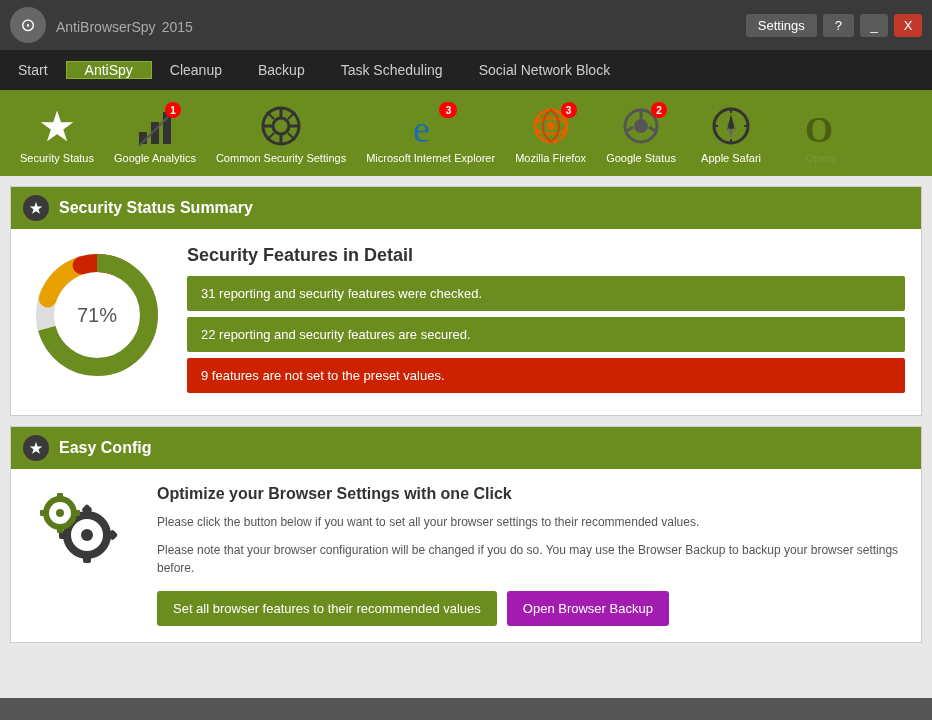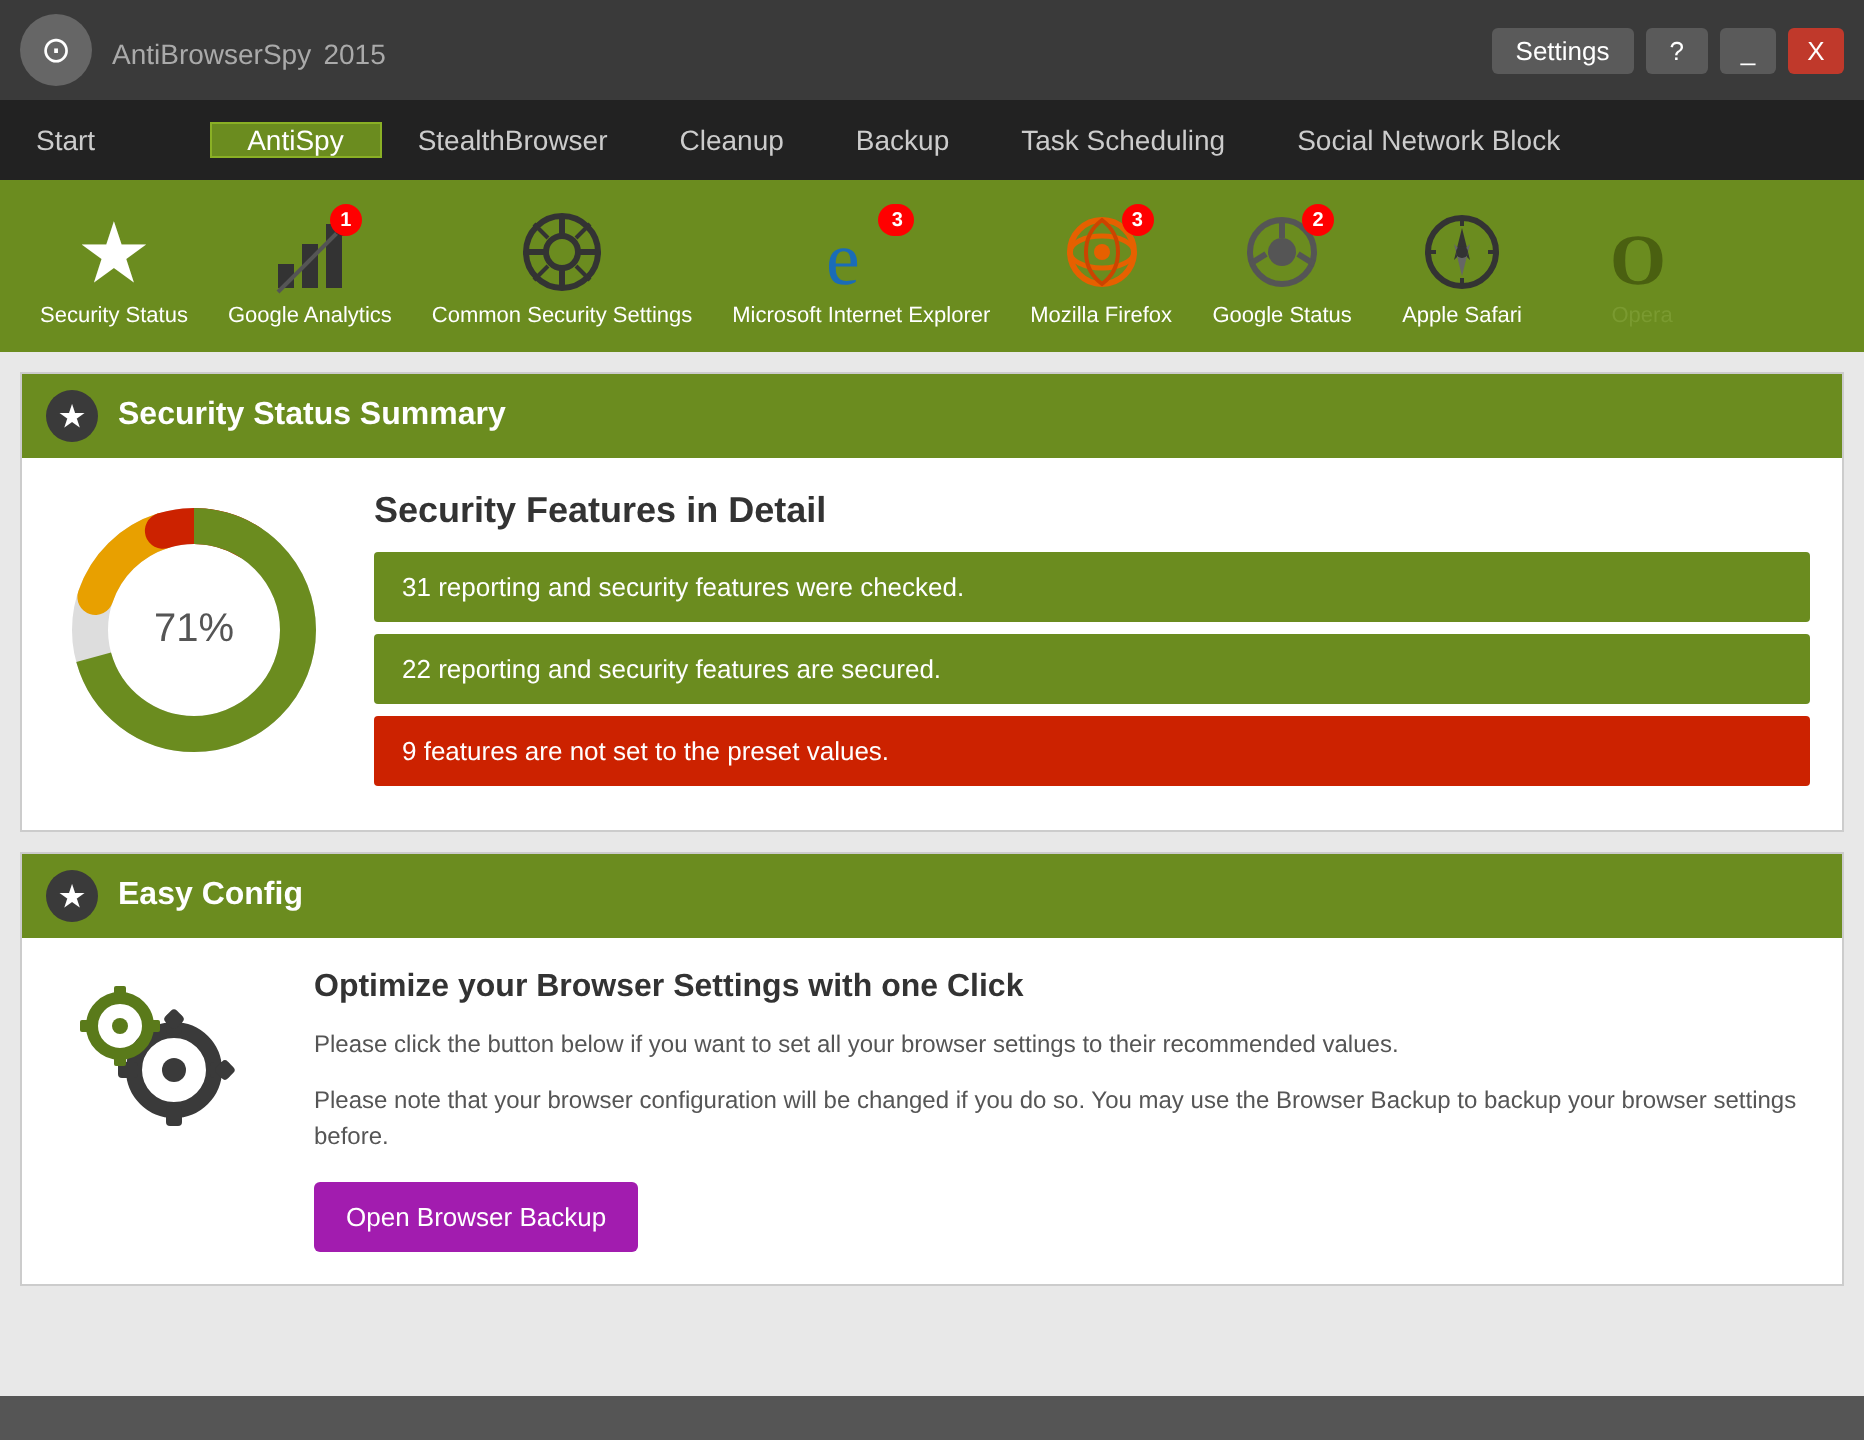--- a/index.html
+++ b/index.html
@@ -87,21 +87,20 @@
       cursor: pointer;
       font-size: 14px;
       border: none;
       background: transparent;
       white-space: nowrap;
     }
     .nav-item.active {
       background: #6b8c1f;
       color: white;
       border: 1px solid #8ab025;
-      margin-left: 39px;
     }
 
     
     .icon-toolbar {
       background: #6b8c1f;
       padding: 8px 10px;
       display: flex;
       align-items: center;
       gap: 0px;
     }
@@ -359,21 +358,20 @@
     <button class="title-btn settings-btn">Settings</button>
     <button class="title-btn">?</button>
     <button class="title-btn min-btn">_</button>
     <button class="title-btn close-btn">X</button>
   </div>
 </div>
 
 <div class="nav-bar">
   <button class="nav-item">Start</button>
   <button class="nav-item active">AntiSpy</button>
-  <button class="nav-item">StealthBrowser</button>
   <button class="nav-item">Cleanup</button>
   <button class="nav-item">Backup</button>
   <button class="nav-item">Task Scheduling</button>
   <button class="nav-item">Social Network Block</button>
 </div>
 
 <div class="icon-toolbar">
 
   <div class="toolbar-item">
     <div class="toolbar-icon star-icon">★</div>
@@ -538,20 +536,21 @@
             <rect x="-20" y="-3" width="8" height="6" rx="1" fill="#5a7a1a"></rect>
             <rect x="12" y="-3" width="8" height="6" rx="1" fill="#5a7a1a"></rect>
           </g>
         </svg>
       </div>
       <div class="easy-config-text">
         <div class="easy-config-title">Optimize your Browser Settings with one Click</div>
         <div class="easy-config-desc">Please click the button below if you want to set all your browser settings to their recommended values.</div>
         <div class="easy-config-desc">Please note that your browser configuration will be changed if you do so. You may use the Browser Backup to backup your browser settings before.</div>
         <div class="easy-config-buttons">
+          <button class="btn-green">Set all browser features to their recommended values</button>
           <button class="btn-dark">Open Browser Backup</button>
         </div>
       </div>
     </div>
   </div>
 
 </div>
 
 <div class="bottom-bar"></div>
 

